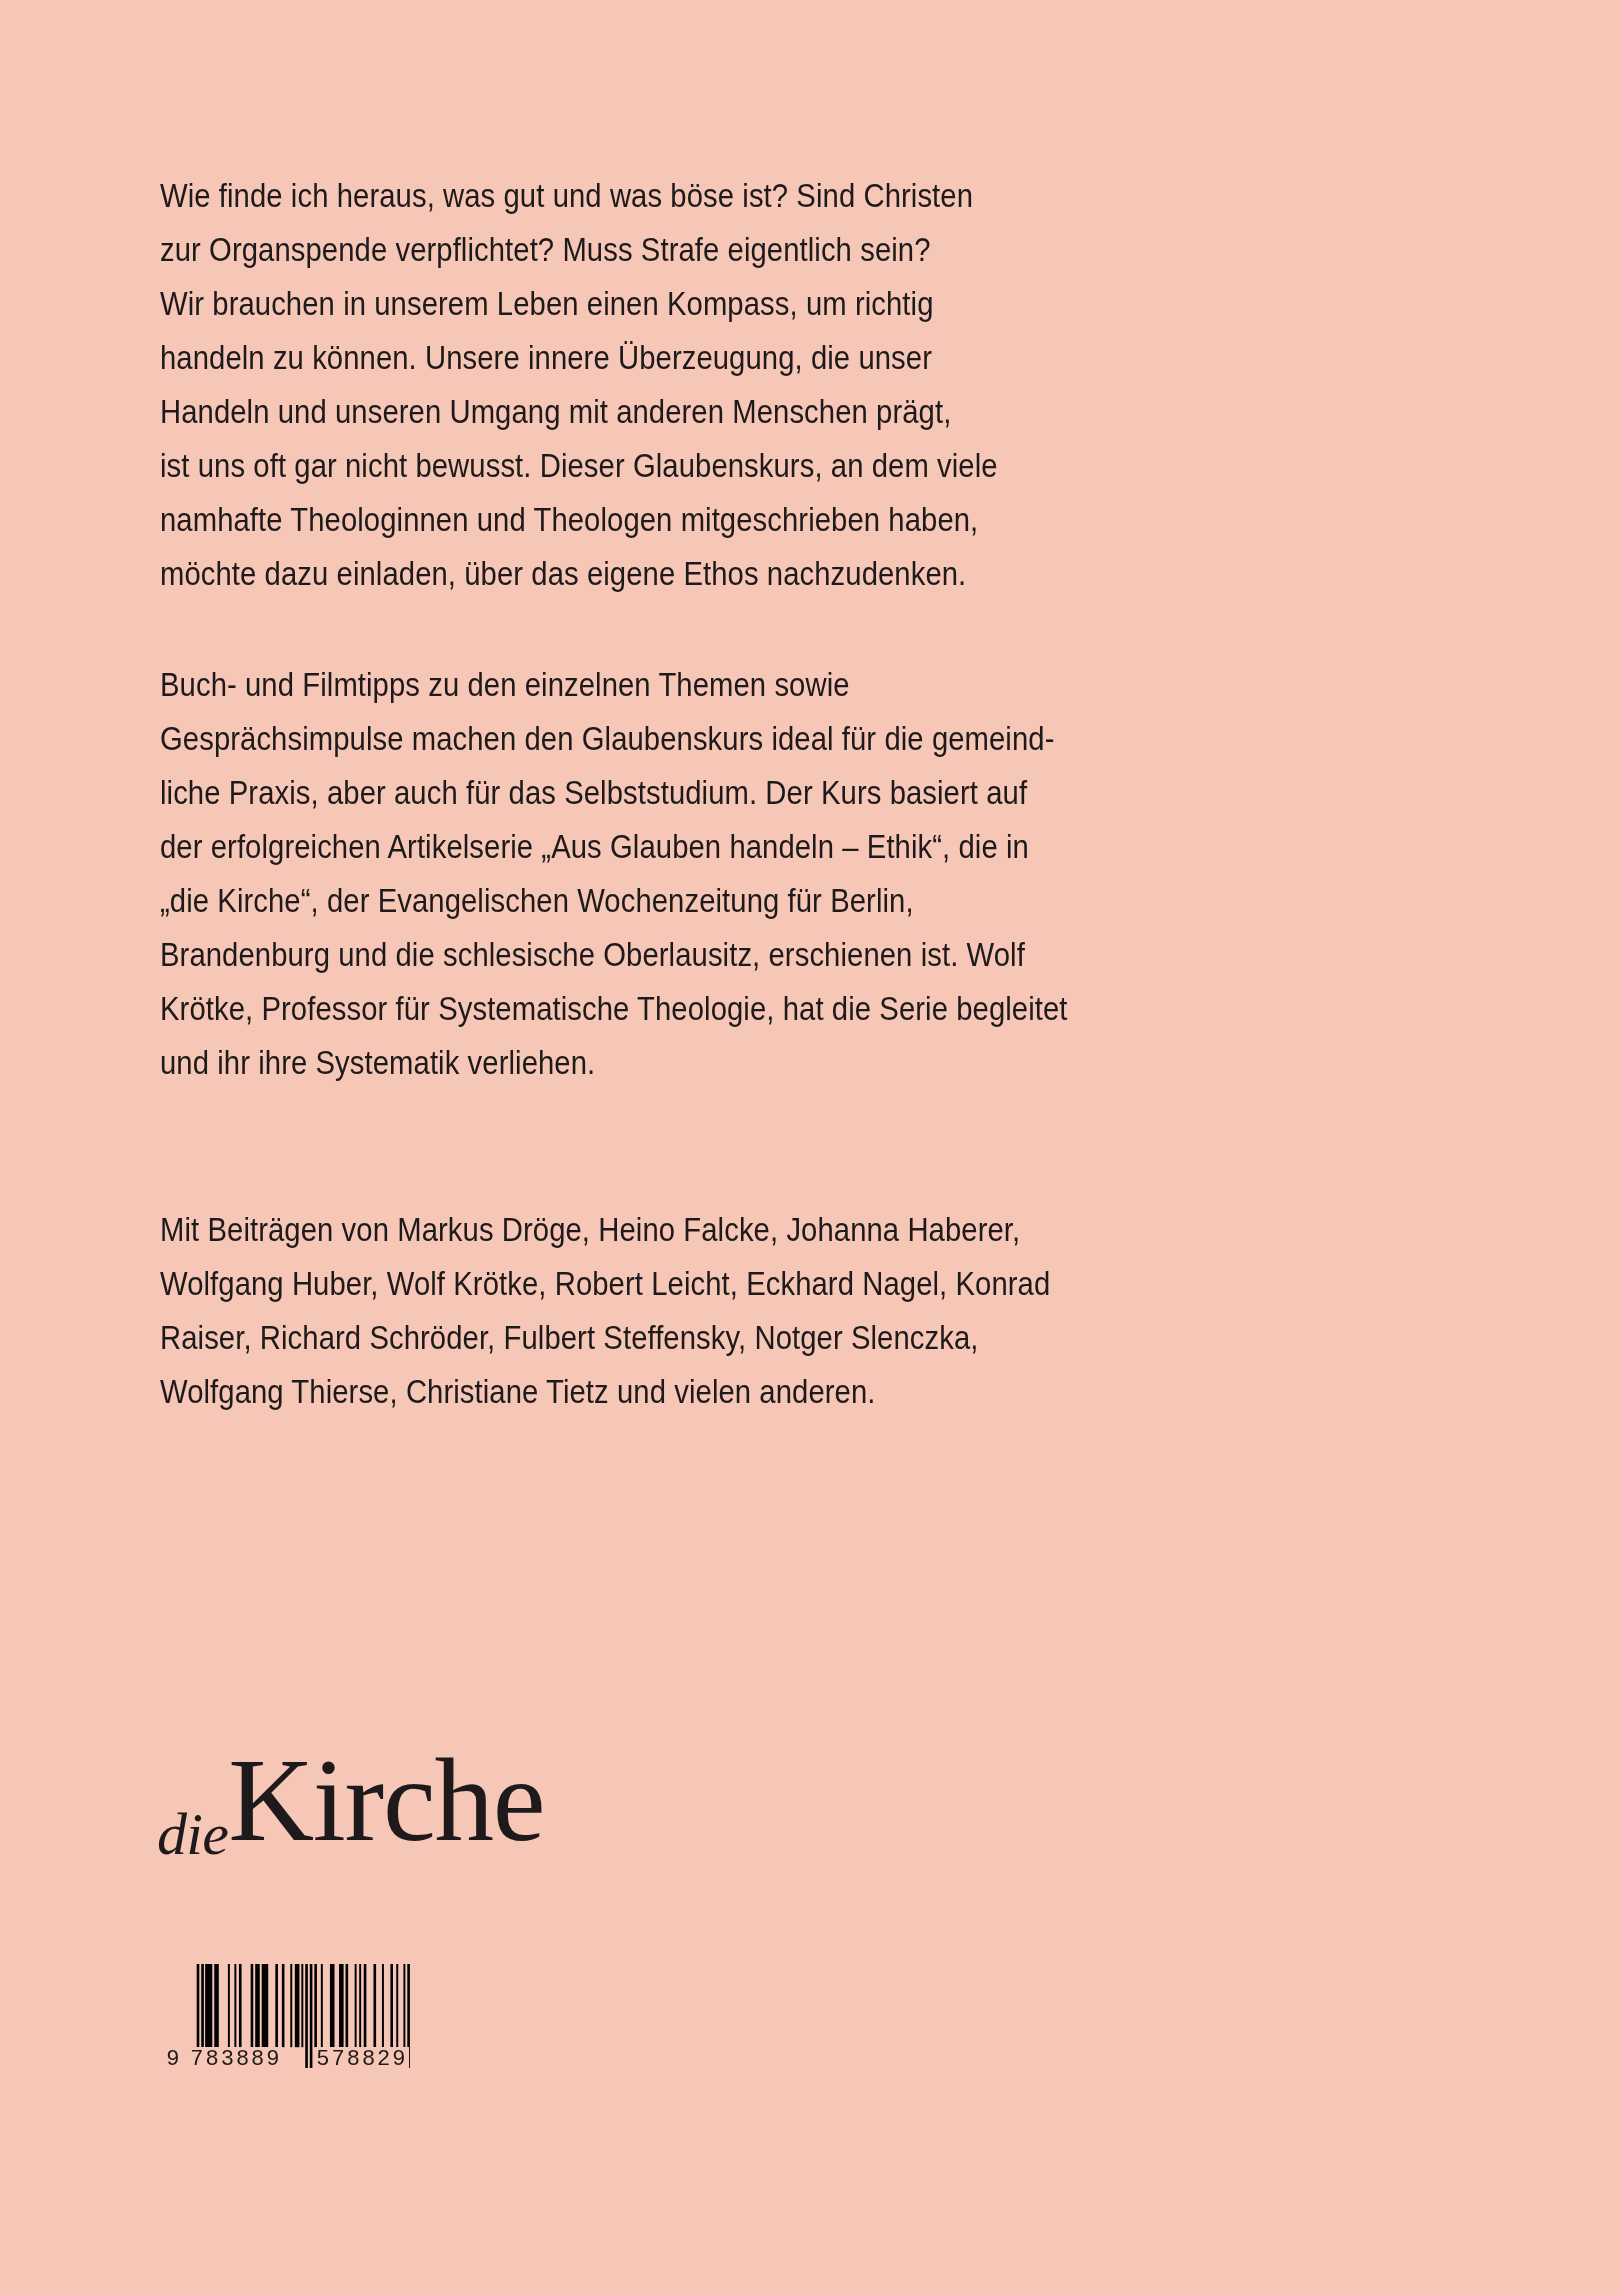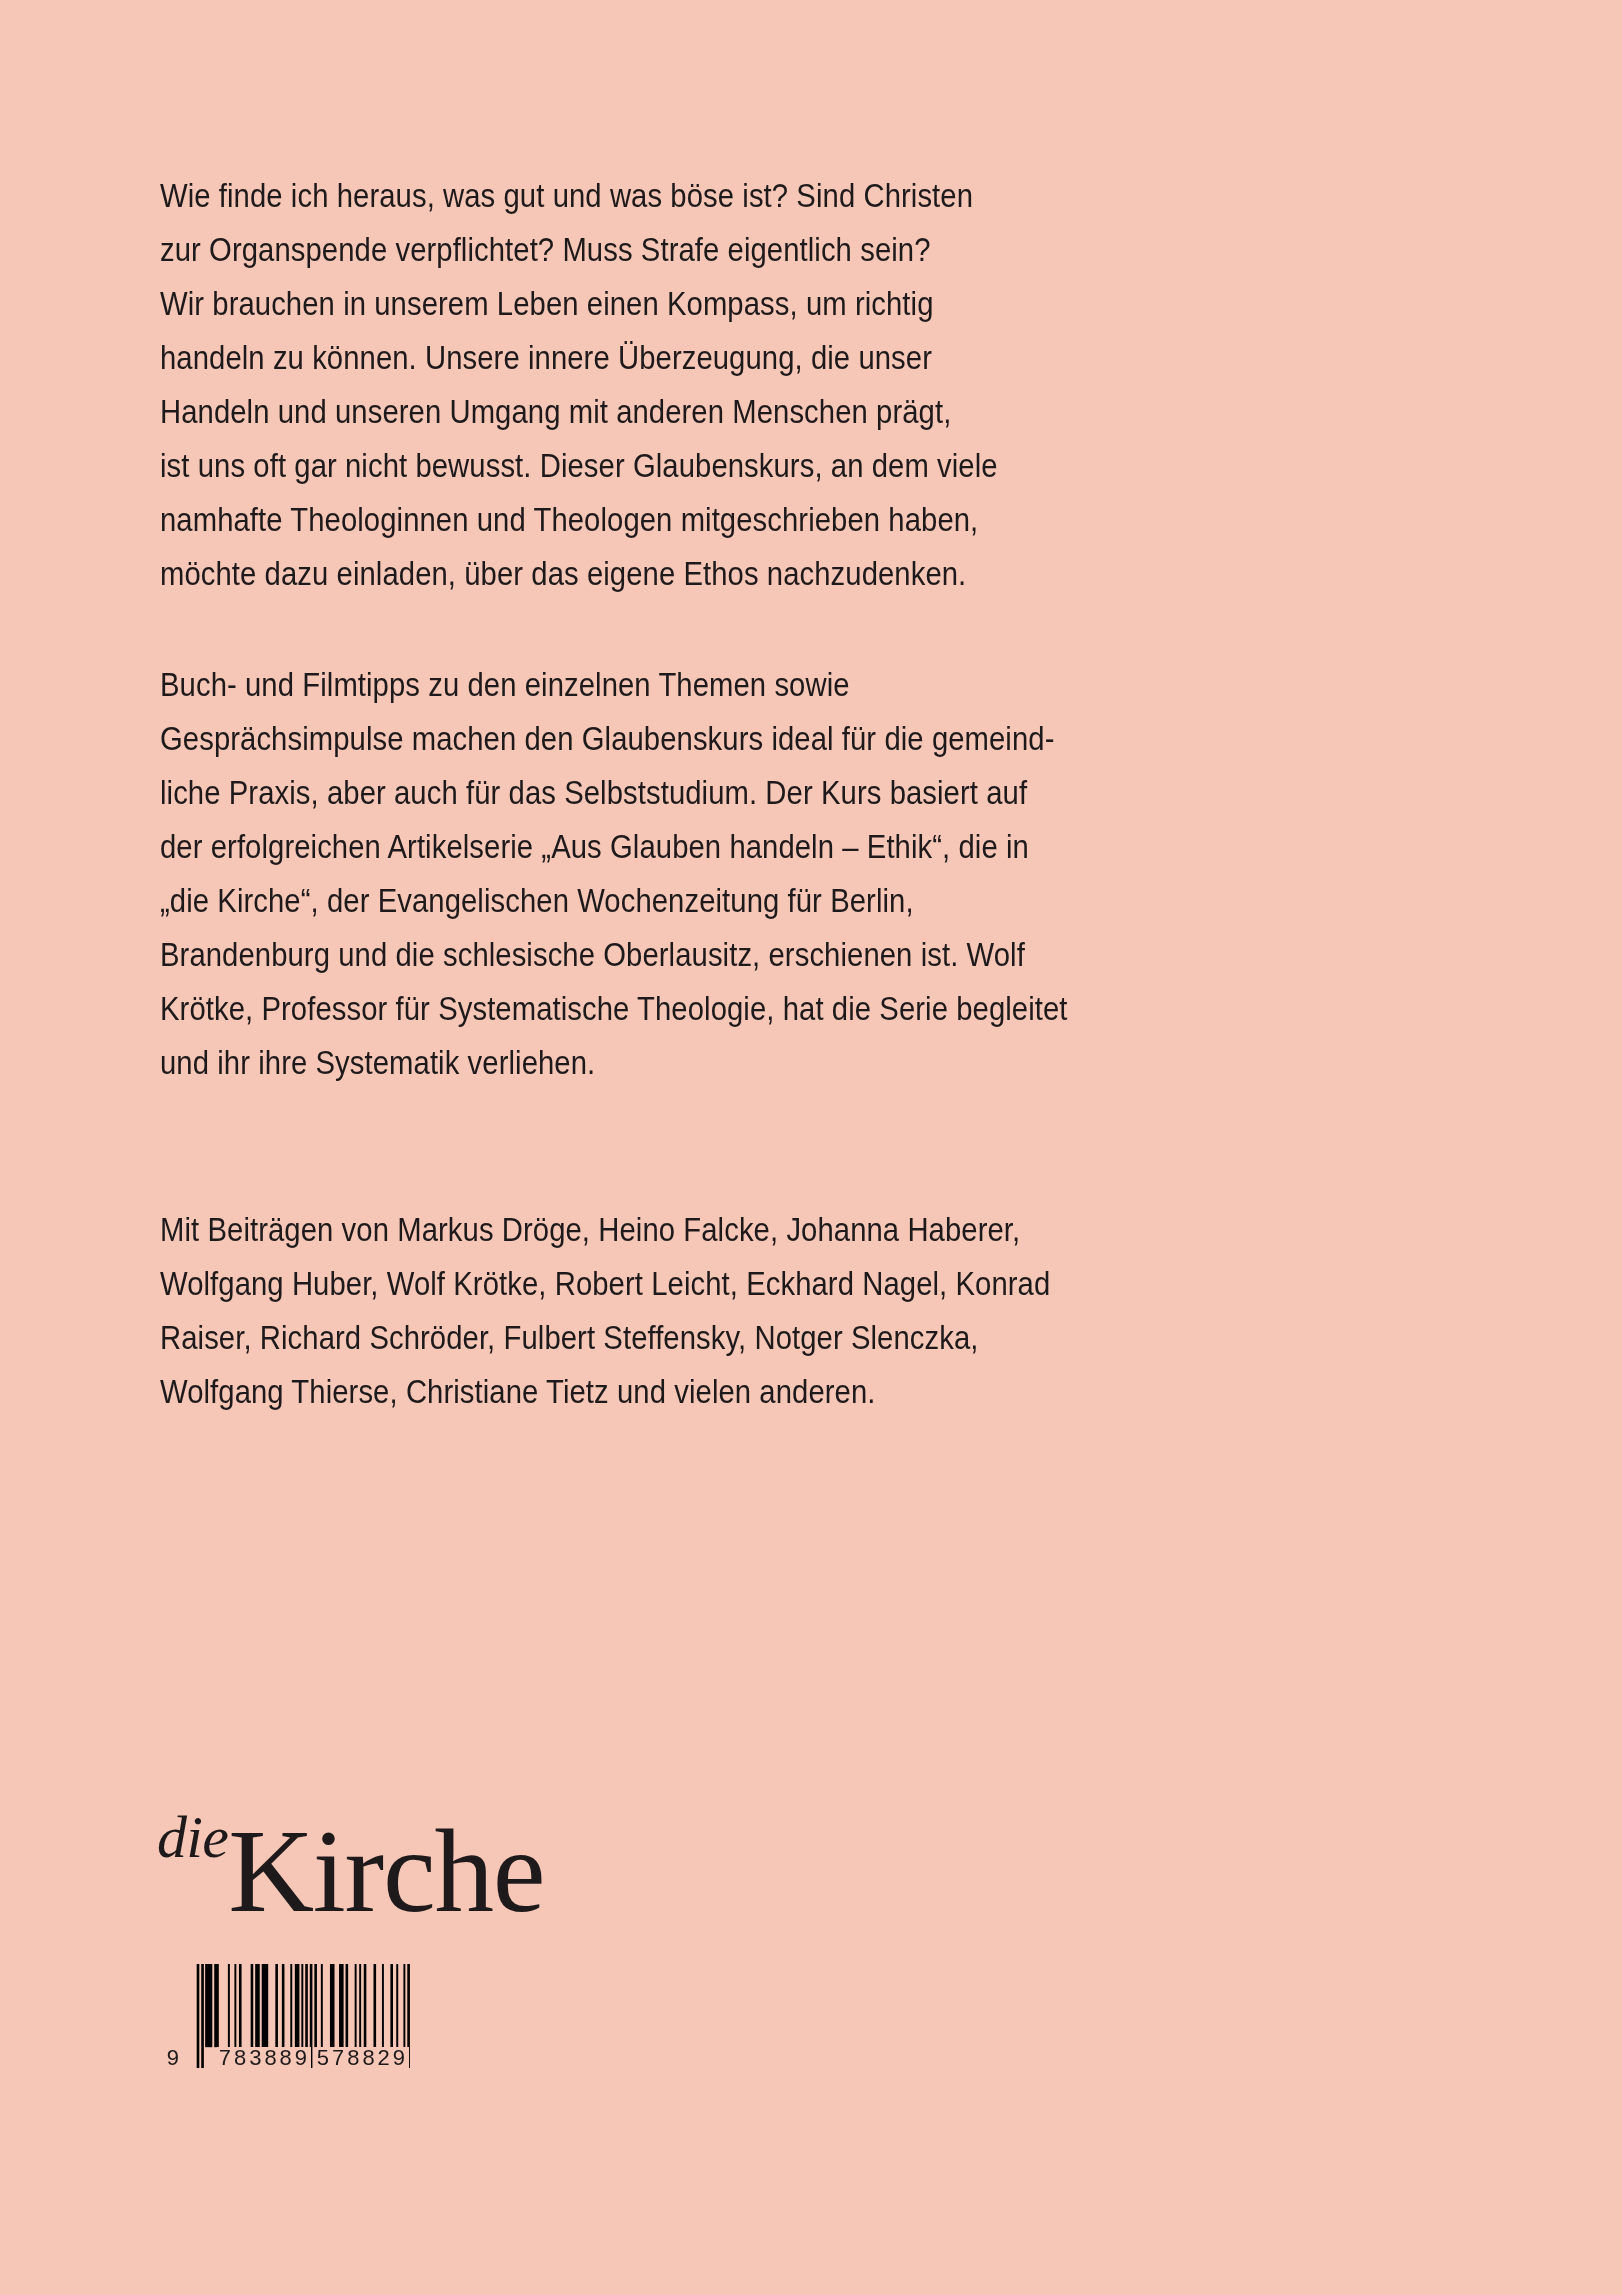--- a/index.html
+++ b/index.html
@@ -29,24 +29,24 @@
     .para .line {
       display: block;
     }
     #para-1 { top: 168px; }
     #para-2 { top: 657px; }
     #para-3 { top: 1202px; }
 
     .logo {
       position: absolute;
       left: 157px;
-      top: 1803px;
+      top: 1752px;
       height: 117px;
       display: flex;
-      align-items: flex-start;
+      align-items: flex-end;
       font-family: "Liberation Serif", "DejaVu Serif", serif;
       color: #1E1A1C;
       white-space: nowrap;
     }
     .logo-die {
       font-style: italic;
       font-size: 60px;
       letter-spacing: -0.7px;
     }
     .logo-kirche {
@@ -162,17 +162,17 @@
       <rect x="333" y="0" width="3" height="128"></rect>
       <rect x="346" y="0" width="4" height="128"></rect>
       <rect x="355" y="0" width="3" height="128"></rect>
 
       <rect x="366" y="0" width="3" height="160"></rect>
       <rect x="372" y="0" width="4" height="160"></rect>
     </g>
   </svg>
   <div class="barcode-digits">
     <span class="bc-d" style="left:0px; background:transparent;">9</span>
-    <span class="bc-d" style="left:52px;">783889</span>
+    <span class="bc-d" style="left:24px;">783889</span>
     <span class="bc-d" style="left:150px;">578829</span>
   </div>
 </div>
 
 
 </body></html>

